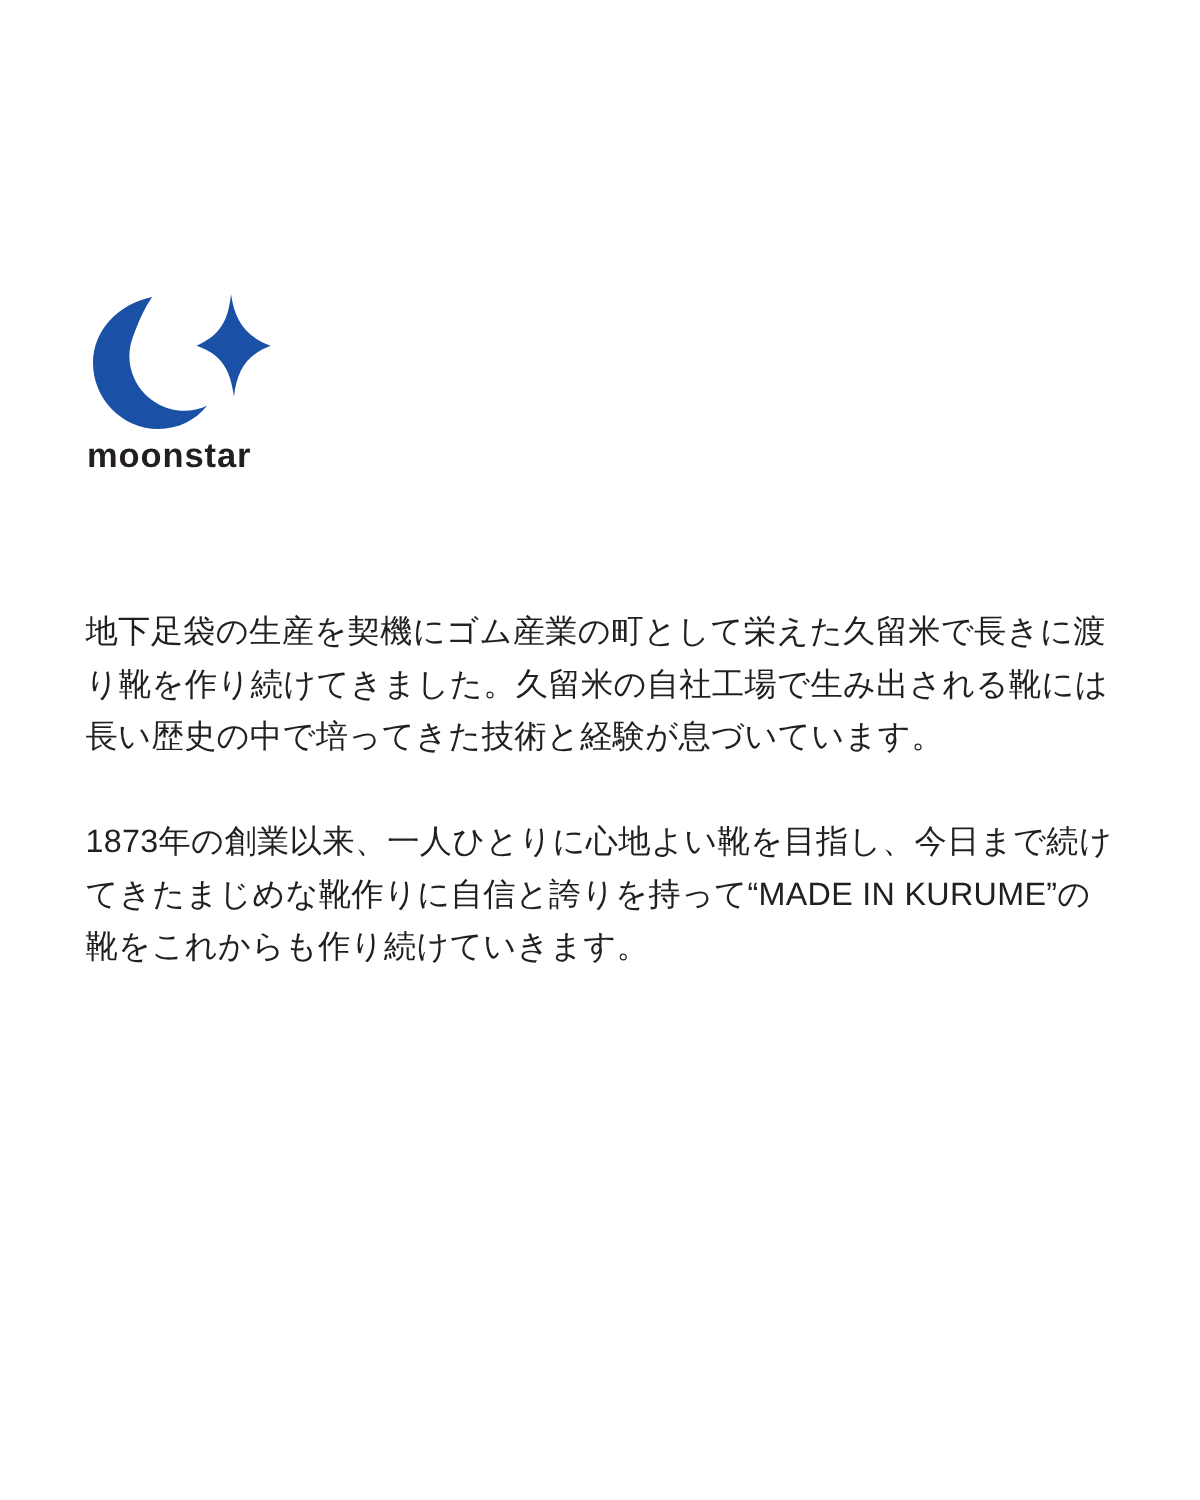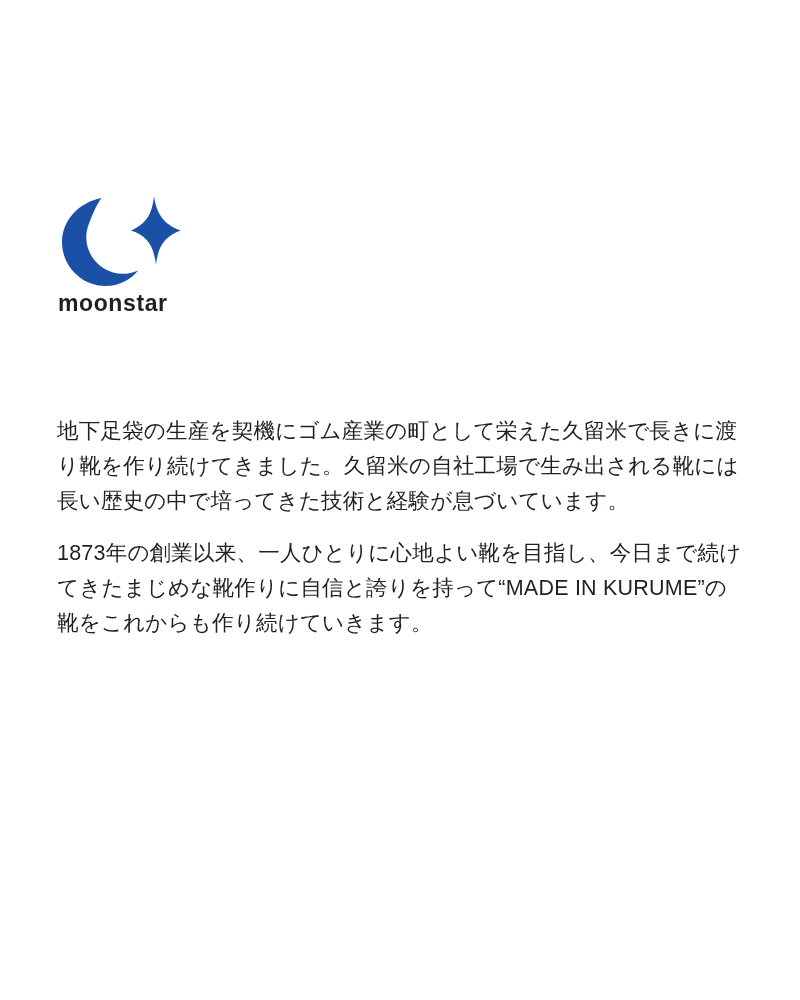--- a/index.html
+++ b/index.html
@@ -34,34 +34,34 @@
   .brand-wordmark {
     display: block;
     width: 178px;
     height: 26px;
     margin-top: 2px;
     margin-left: 1px;
   }
   .content {
     position: absolute;
     left: 57px;
-    top: 414px;
+    top: 404px;
     width: 690px;
   }
   .paragraph {
     font-size: 21.5px;
     line-height: 1.62;
     letter-spacing: 0.01em;
     color: #231f20;
     margin: 0;
     text-align: left;
     word-break: break-word;
   }
   .paragraph + .paragraph {
-    margin-top: 18px;
+    margin-top: 36px;
   }
 </style>
 </head>
 <body>
 
 <div class="page">
 
   <div class="brand-block">
     <svg class="brand-mark" viewBox="0 0 124 92" xmlns="http://www.w3.org/2000/svg" aria-hidden="true">
       <path fill="#1a50a5" d="M44.5 2.0 C22.0 6.5 5.0 24.0 5.0 46.0 C5.0 70.0 24.5 90.0 48.5 90.0 C62.0 90.0 73.5 84.0 81.0 74.5 C70.0 79.5 57.5 79.0 47.0 72.5 C32.0 63.5 25.5 45.0 31.5 29.0 C34.5 20.5 39.0 9.5 44.5 2.0 Z"></path>

